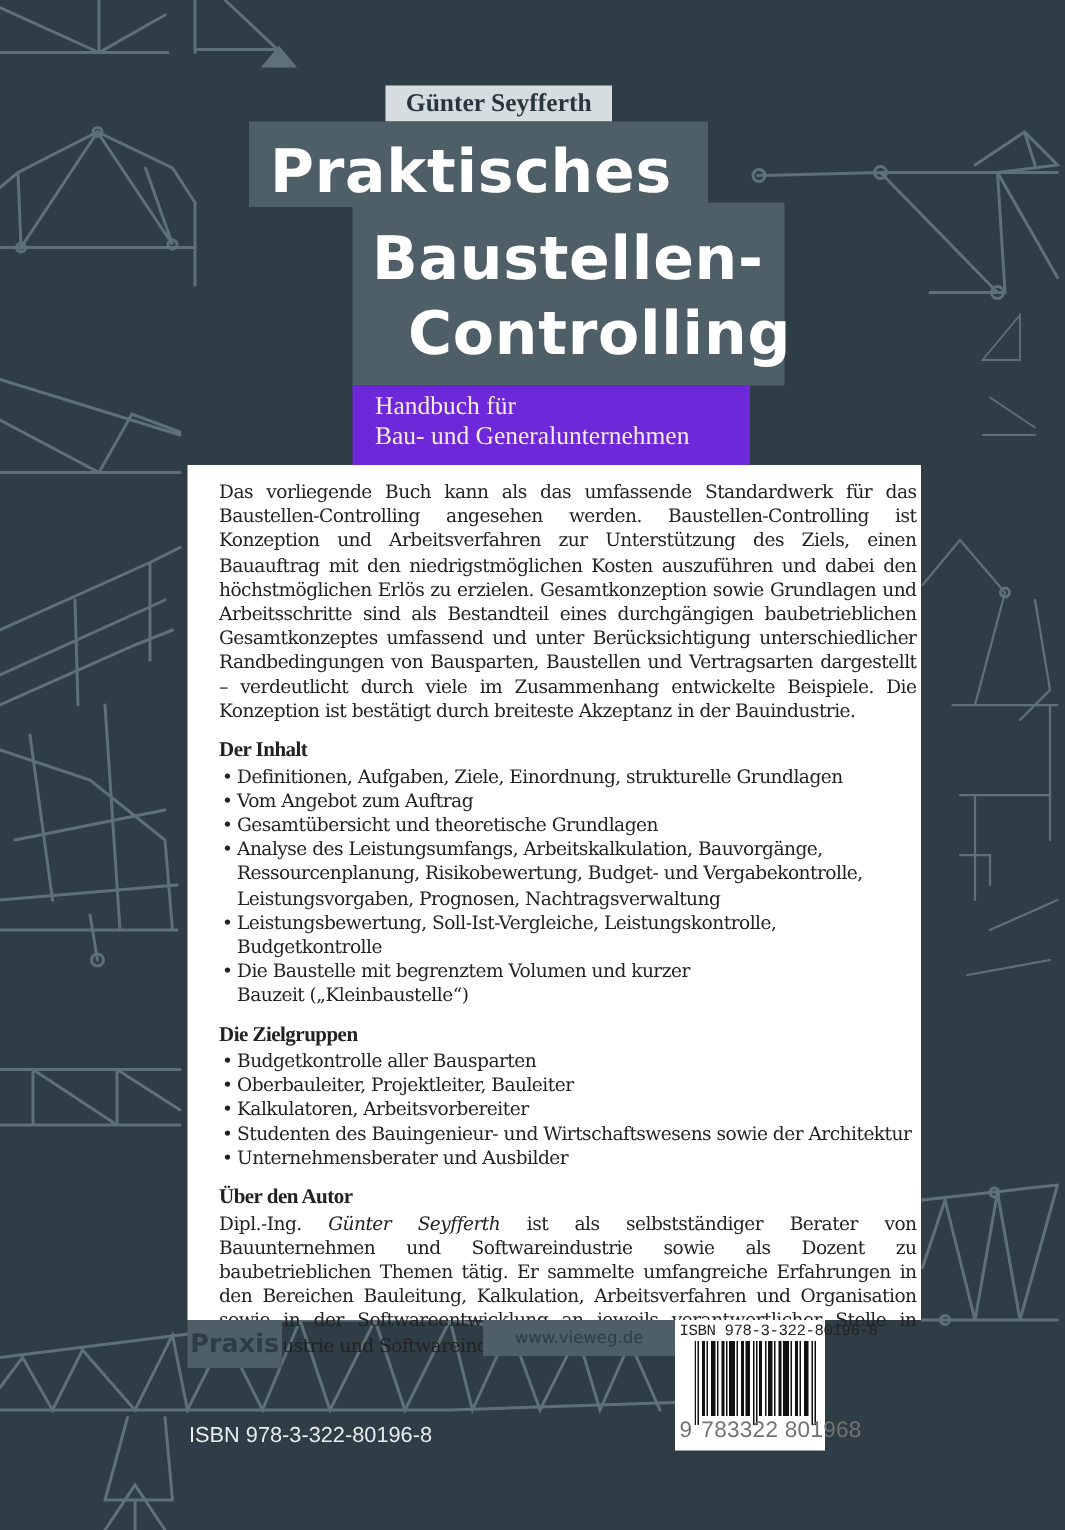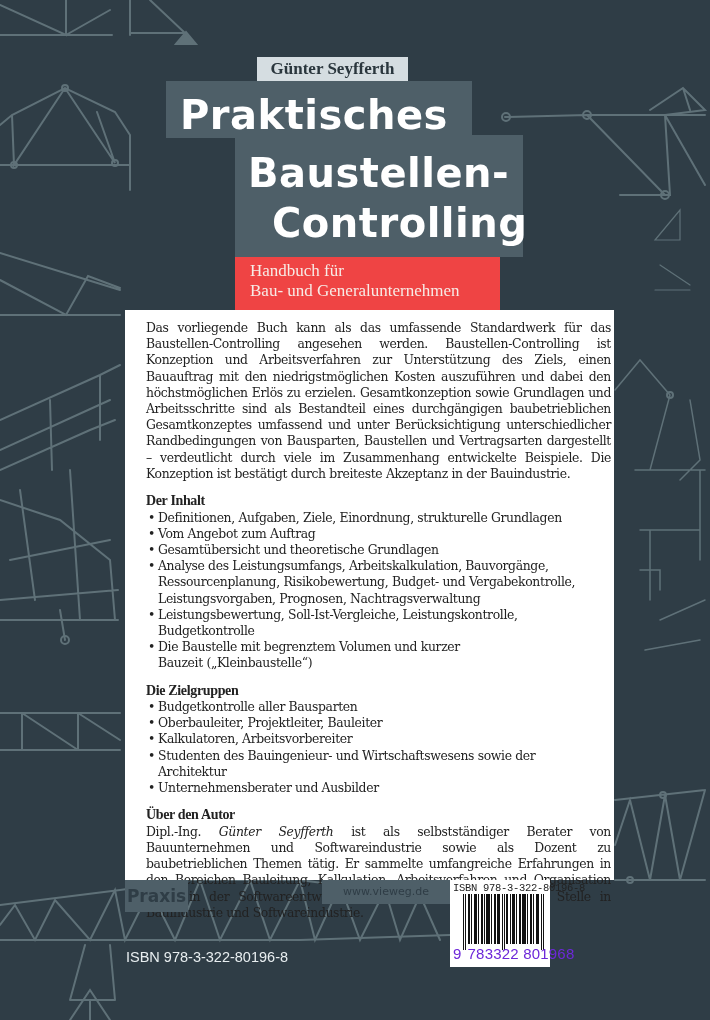--- a/index.html
+++ b/index.html
@@ -5,34 +5,34 @@
   html, body { margin:0; padding:0; }
   body { width:710px; height:1020px; background:#2f3d46; position:relative; overflow:hidden; font-family:"DejaVu Serif", serif; }
   .bg-art { position:absolute; left:0; top:0; width:710px; height:1020px; }
   .author-label { position:absolute; left:257px; top:57px; width:151px; height:24px; background:#d5dde1; color:#2a363d; font-family:"Liberation Serif", serif; font-weight:bold; font-size:17px; line-height:24px; text-align:center; }
   .title-block-a { position:absolute; left:166px; top:81px; width:306px; height:57px; background:#4e5f68; }
   .title-block-b { position:absolute; left:235px; top:135px; width:288px; height:122px; background:#4e5f68; }
   .title-line { position:absolute; color:#ffffff; font-family:"DejaVu Sans", sans-serif; font-weight:bold; font-size:40px; letter-spacing:0.5px; white-space:nowrap; }
   .t1 { left:180px; top:92px; }
   .t2 { left:248px; top:150px; }
   .t3 { left:248px; top:200px;margin-left:24px; }
-  .subtitle-block { position:absolute; left:235px; top:257px; width:265px; height:53px; background:#ef4444; color:#f7ebe6; font-family:"Liberation Serif", serif; font-size:17px; line-height:20px; padding:4px 0 0 15px; box-sizing:border-box; }
-  .content-box { position:absolute; left:125px; top:310px; width:489px; height:570px; background:#ffffff; color:#222; font-family:"DejaVu Serif", serif; font-size:12.4px; line-height:16.2px; padding:10px 16px 0 21px; box-sizing:border-box; letter-spacing:-0.35px; }
+  .subtitle-block { position:absolute; left:235px; top:257px; width:265px; height:53px; background:#6d28d9; color:#f7ebe6; font-family:"Liberation Serif", serif; font-size:17px; line-height:20px; padding:4px 0 0 15px; box-sizing:border-box; }
+  .content-box { position:absolute; left:125px; top:310px; width:489px; height:570px; background:#ffffff; color:#222; font-family:"DejaVu Serif", serif; font-size:12.4px; line-height:16.2px; padding:10px 0 0 21px; box-sizing:border-box; letter-spacing:-0.35px; }
   .content-box p { margin:0; width:465px; text-align:justify; }
   .section-heading { font-family:"Liberation Serif", serif; font-weight:bold; font-size:14px; margin:0; line-height:16.5px; }
   .section { margin-top:11px; }
   ul.bullets { list-style:none; margin:0; padding:0; }
   ul.bullets li { position:relative; padding-left:12px; }
   ul.bullets li::before { content:"•"; position:absolute; left:2px; top:0; }
   .praxis-tab { position:absolute; left:125px; top:880px; width:63px; height:32px; background:#4e5f68; color:#2f3d46; font-family:"DejaVu Sans", sans-serif; font-weight:bold; font-size:17px; line-height:32px; text-align:center; }
   .web-tab { position:absolute; left:322px; top:880px; width:128px; height:24px; background:#4e5f68; color:#2f3d46; font-family:"DejaVu Sans", sans-serif; font-size:11px; line-height:24px; text-align:center; font-weight:normal; }
   .barcode-box { position:absolute; left:450px; top:880px; width:100px; height:87px; background:#ffffff; }
   .barcode-top { position:absolute; left:3px; top:2px; font-family:"Liberation Mono", monospace; font-size:10.5px; color:#222; letter-spacing:-0.3px; white-space:nowrap; }
   .barcode-bars { position:absolute; left:13px; top:14px; width:82px; height:56px; }
-  .barcode-digits { position:absolute; left:3px; top:65px; font-family:"Liberation Sans", sans-serif; font-size:15px; color:#6d28d9; letter-spacing:0.2px; white-space:nowrap; background:transparent; }
+  .barcode-digits { position:absolute; left:3px; top:65px; font-family:"Liberation Sans", sans-serif; font-size:15px; color:#737373; letter-spacing:0.2px; white-space:nowrap; background:transparent; }
   .barcode-digits span.first { margin-right:6px; }
   .isbn-bottom { position:absolute; left:126px; top:949px; color:#e8eef0; font-family:"Liberation Sans", sans-serif; font-size:14.5px; }
 </style>
 </head>
 <body>
 
 <svg class="bg-art" viewBox="0 0 710 1020" fill="none" stroke="#5f7178" stroke-width="2" stroke-linecap="round">
 
   <path d="M0 5 L66 35 L66 0 M66 35 L110 10 M0 35 L112 35 M130 35 L130 0 M130 33 L185 33 L150 0 M185 33 L185 40"></path>
   <path d="M176 44 L186 32 L196 44 Z" fill="#5f7178"></path>

